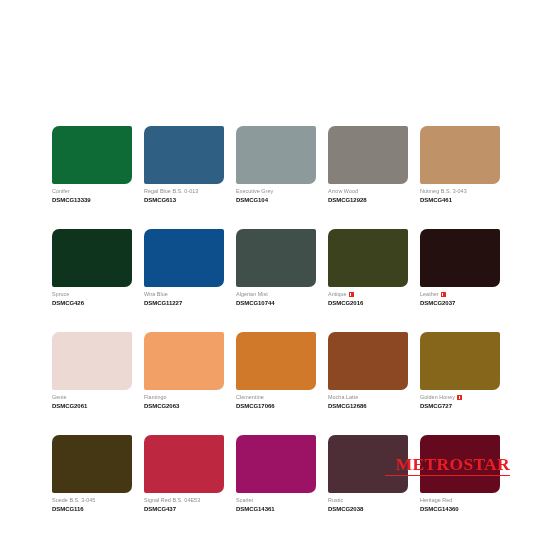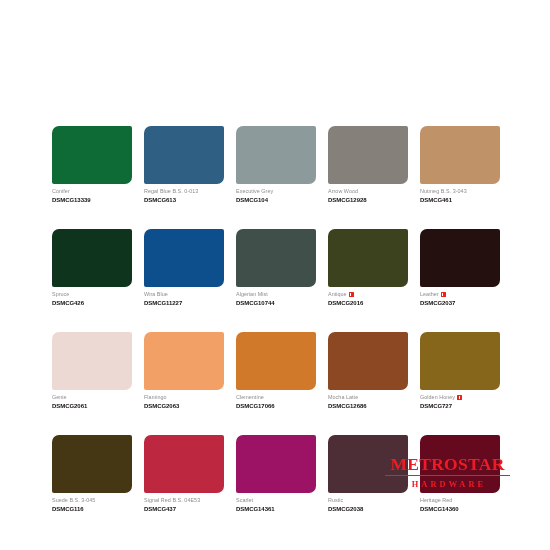--- a/index.html
+++ b/index.html
@@ -92,21 +92,21 @@
     line-height: 7px;
     white-space: nowrap;
   }
 
   
   #brand-logo {
     position: absolute;
     left: 385px;
     top: 455px;
     width: 125px;
-    text-align: center;
+    text-align: right;
   }
 
   #brand-wordmark {
     font-family: "Liberation Serif", serif;
     font-weight: bold;
     font-size: 17.5px;
     color: #ed1c24;
     letter-spacing: 0.3px;
     line-height: 19px;
     border-bottom: 1.6px solid #ed1c24;
@@ -272,16 +272,15 @@
         <div class="swatch-chip" style="background: rgb(101, 9, 31);"></div>
         <div class="swatch-name-row">
           <span class="swatch-name">Heritage Red</span>
         </div>
         <div class="swatch-code">DSMCG14360</div>
       </div>
     </div>
 
   <div id="brand-logo">
     <span id="brand-wordmark">METROSTAR</span>
-    <span id="brand-subtitle">HARDWARE</span>
   </div>
 
 </div>
 
 </body></html>

